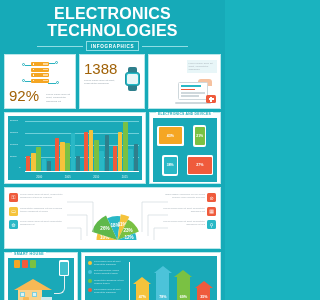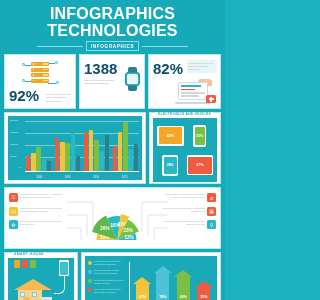--- a/index.html
+++ b/index.html
@@ -27,21 +27,21 @@
   
   .panel { background: #ffffff; border: 1px solid #b9e7ea; }
   .row { display: flex; gap: 3px; padding: 0 4px; margin-bottom: 3px; }
 
   
   .top-row { height: 55px; }
   .card-a { width: 72px; position: relative; padding: 3px; }
   .card-b { width: 66px; position: relative; padding: 3px; }
   .card-c { flex: 1; position: relative; padding: 3px; }
 
-  .bignum { font-size: 15px; color: #0c4a6e; font-weight: bold; line-height: 15px; }
+  .bignum { font-size: 15px; color: #a16207; font-weight: normal; line-height: 15px; }
   .lorem { font-size: 2.5px; color: #9aa6ad; line-height: 3.3px; word-break: break-word; }
   .lorem-box { font-size: 2.5px; color: #aab4bb; line-height: 3.4px; }
 
   
   .server { position: relative; width: 40px; height: 30px; margin: 1px auto 0; }
   .srv-stack { position: absolute; left: 11px; top: 3px; width: 18px; }
   .srv-unit {
     height: 4px; background: #f5a623; margin-bottom: 1.5px; border-radius: 1px;
     position: relative;
   }
@@ -153,21 +153,21 @@
                  border-left:9px solid transparent; border-right:9px solid transparent; }
   .hbar .hbody { width:13px; margin:0 auto; display:flex; align-items:flex-end; justify-content:center;
                  font-size:3.6px; color:#fff; font-weight:bold; padding-bottom:1px; }
 </style>
 </head>
 <body>
 
 <div class="page">
 
   <div class="header">
-    <h1>INFOGRAPHICS TECHNOLOGIES</h1>
+    <h1>ELECTRONICS TECHNOLOGIES</h1>
     <div class="sub-wrap">
       <div class="sub-rule"></div>
       <div class="sub-chip">INFOGRAPHICS</div>
       <div class="sub-rule"></div>
     </div>
   </div>
 
   <div class="row top-row">
 
     <div class="panel card-a">
@@ -198,23 +198,20 @@
       <div class="lorem" style="position:absolute;left:4px;top:24px;width:34px">Lorem ipsum dolor sit amet, consectetur adipiscing</div>
       <div class="watch">
         <div class="band t"></div>
         <div class="band b"></div>
         <div class="face"></div>
         <div class="scr"></div>
       </div>
     </div>
 
     <div class="panel card-c">
-      <div style="position:absolute;left:4px;top:5px">
-        <span class="bignum">82</span><span class="bignum pct">%</span>
-      </div>
       <div class="lorem-box" style="position:absolute;right:3px;top:5px;width:30px;background:#e8f6f8;padding:1.5px">Lorem ipsum dolor sit amet, consectetur adipiscing</div>
       <div class="laptop">
         <div class="hand"></div>
         <div class="lp-screen">
           <div class="lp-bar" style="top:2px;width:20px"></div>
           <div class="lp-bar" style="top:5.5px;width:14px;background:#ef5b3c"></div>
           <div class="lp-bar" style="top:9px;width:24px;background:#cfd8dc"></div>
           <div class="lp-bar" style="top:12px;width:18px;background:#cfd8dc"></div>
         </div>
         <div class="lp-base"></div>

